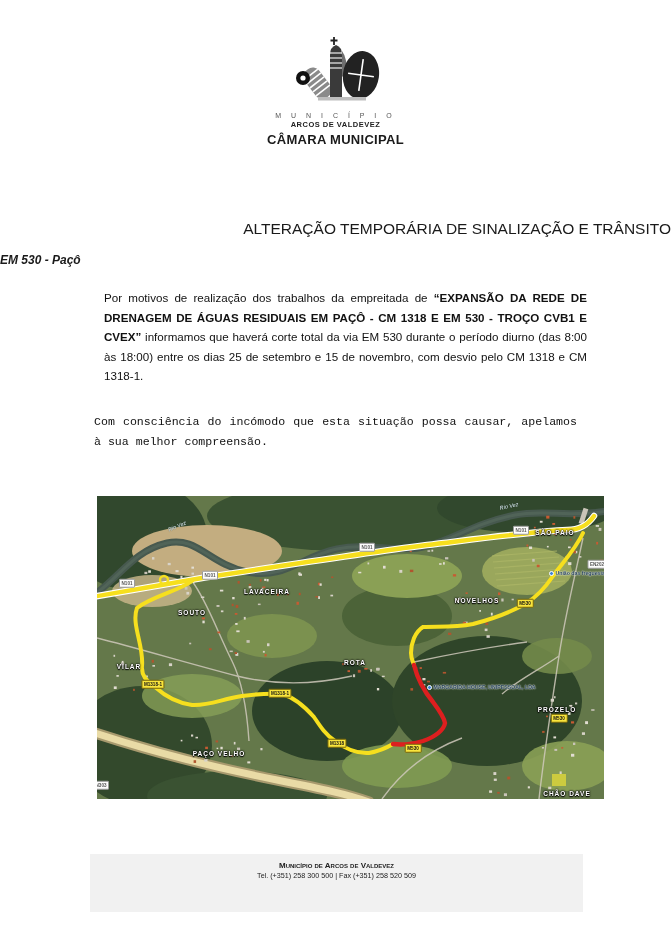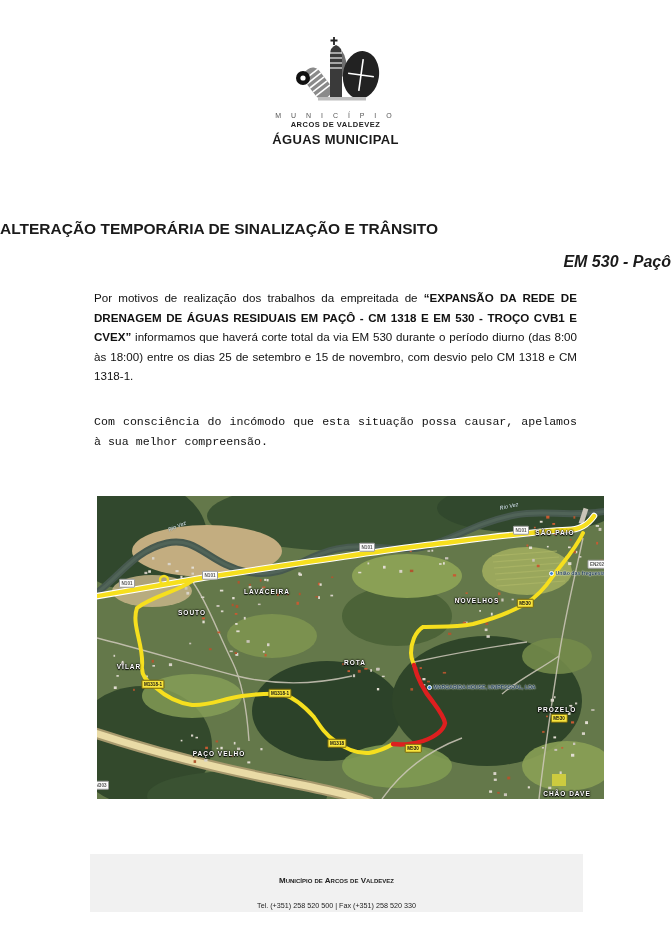--- a/index.html
+++ b/index.html
@@ -9,30 +9,30 @@
 
   
   .logo-wrap { position:absolute; left:0; top:33px; width:671px; text-align:center; }
   .logo-svg { display:inline-block; }
   .logo-cap1 { font-size:7px; letter-spacing:4px; color:#555; margin-top:1px; }
   .logo-cap2 { font-size:7.5px; font-weight:bold; color:#222; letter-spacing:0.5px; margin-top:1px; }
   .org-line { position:absolute; left:0; top:132px; width:671px; text-align:center;
               font-size:13px; font-weight:bold; letter-spacing:0.3px; }
   .big-title { position:absolute; left:0; top:165px; width:671px; text-align:center;
                font-size:30px; font-weight:bold; letter-spacing:0.5px; }
-  .subtitle { position:absolute; left:0; top:220px; width:671px; text-align:left;
-              font-size:15.5px; font-weight:bold; }
-  .road-ref { position:absolute; left:0; top:253px; width:671px; text-align:right;
-              font-size:16px; font-weight:bold; font-style:italic; }
+  .subtitle { position:absolute; left:0; top:220px; width:671px; text-align:right;
+              font-size:15.5px; font-weight:normal; }
+  .road-ref { position:absolute; left:0; top:253px; width:671px; text-align:left;
+              font-size:12px; font-weight:bold; font-style:italic; }
 
   
   .para { position:absolute; left:94px; width:483px; font-size:11.6px; line-height:19.6px;
           text-align:justify; color:#111; }
   .para b { font-weight:bold; }
-  .p1 { top:288px; }
+  .p1 { top:288px;margin-left:10px; }
   .p2 { top:412px;font-family:Liberation Mono, monospace; }
 
   
   .map { position:absolute; left:97px; top:496px; width:507px; height:303px;
          background:#5a7248; overflow:hidden; }
   .map svg { position:absolute; left:0; top:0; }
   .map-labels { position:absolute; left:0; top:0; width:507px; height:303px; }
   .map-labels > span, .map-labels > div { position:absolute; transform:translate(-50%,-50%); white-space:nowrap; }
   .lbl-area { font-size:6.5px; font-weight:bold; color:#fff; letter-spacing:1px;
               text-shadow:0 0 2px #000, 0 0 2px #000, 0 1px 1px #000; }
@@ -42,21 +42,21 @@
   .shield-y { background:#f9e53d; border:0.5px solid #77660a; color:#111; }
   .shield-w { background:#fdfdfd; border:0.5px solid #9a9a9a; color:#555; }
   .poi { display:flex; align-items:center; gap:1.5px; }
   .poi-dot { width:5px; height:5px; border-radius:50%; background:#3f83d6; border:1px solid #fff; flex:0 0 auto; }
   .poi-txt { font-size:5.2px; font-weight:bold; color:#1d3a52;
              text-shadow:0 0 1.5px #fff, 0 0 1.5px #fff; }
 
   
   .footer { position:absolute; left:90px; top:854px; width:493px; height:58px;
             background:#f1f1f1; text-align:center; padding-top:7px; }
-  .footer .f-line { font-size:7.2px; line-height:9.6px; color:#222;margin-top:15px; }
+  .footer .f-line { font-size:7.2px; line-height:9.6px; color:#222; }
   .footer .f-line.first { font-weight:bold; font-variant:small-caps; font-size:8px; }
 </style>
 </head>
 <body>
 
 <div class="page">
 
   <div class="logo-wrap">
     <svg class="logo-svg" width="92" height="74" viewBox="0 0 92 74">
 
@@ -84,21 +84,21 @@
       <path d="M52 18 Q58 26 56 40 L52 44 Z" fill="#6f6f6f"></path>
 
       <ellipse cx="71" cy="42" rx="18" ry="24" transform="rotate(8 71 42)" fill="#222"></ellipse>
       <path d="M71 26 L71 58 M58 42 L84 42" stroke="#fff" stroke-width="1.6" transform="rotate(8 71 42)"></path>
       <rect x="28" y="64" width="48" height="3.5" fill="#bdbdbd"></rect>
     </svg>
     <div class="logo-cap1">M U N I C Í P I O</div>
     <div class="logo-cap2">ARCOS DE VALDEVEZ</div>
   </div>
 
-  <div class="org-line">ÁGUAS MUNICIPAL</div>
+  <div class="org-line">CÂMARA MUNICIPAL</div>
   <div class="subtitle">ALTERAÇÃO TEMPORÁRIA DE SINALIZAÇÃO E TRÂNSITO</div>
   <div class="road-ref">EM 530 - Paçô</div>
 
   <p class="para p1"><span>Por motivos de realização dos trabalhos da empreitada de </span><b>“EXPANSÃO DA REDE DE DRENAGEM DE ÁGUAS RESIDUAIS EM PAÇÔ - CM 1318 E EM 530 - TROÇO CVB1 E CVEX”</b><span> informamos que haverá corte total da via EM 530 durante o período diurno (das 8:00 às 18:00) entre os dias 25 de setembro e 15 de novembro, com desvio pelo CM 1318 e CM 1318-1.</span></p>
 
   <p class="para p2">Com consciência do incómodo que esta situação possa causar, apelamos à sua melhor compreensão.</p>
 
   <div class="map">
     <svg width="507" height="303" viewBox="0 0 507 303">
 
@@ -370,16 +370,16 @@
         </div>
         <div class="poi" style="transform: translate(0px, -50%); left: 452px; top: 77px;">
           <span class="poi-dot"></span>
           <span class="poi-txt">União das freguesias d</span>
         </div>
       </div>
   </div>
 
   <div class="footer">
     <div class="f-line first">Município de Arcos de Valdevez</div>
-    <div class="f-line">Tel. (+351) 258 520 500 | Fax (+351) 258 520 330</div>
+    <div class="f-line">Tel. (+351) 258 300 500 | Fax (+351) 258 520 509</div>
   </div>
 
 </div>
 
 </body></html>

